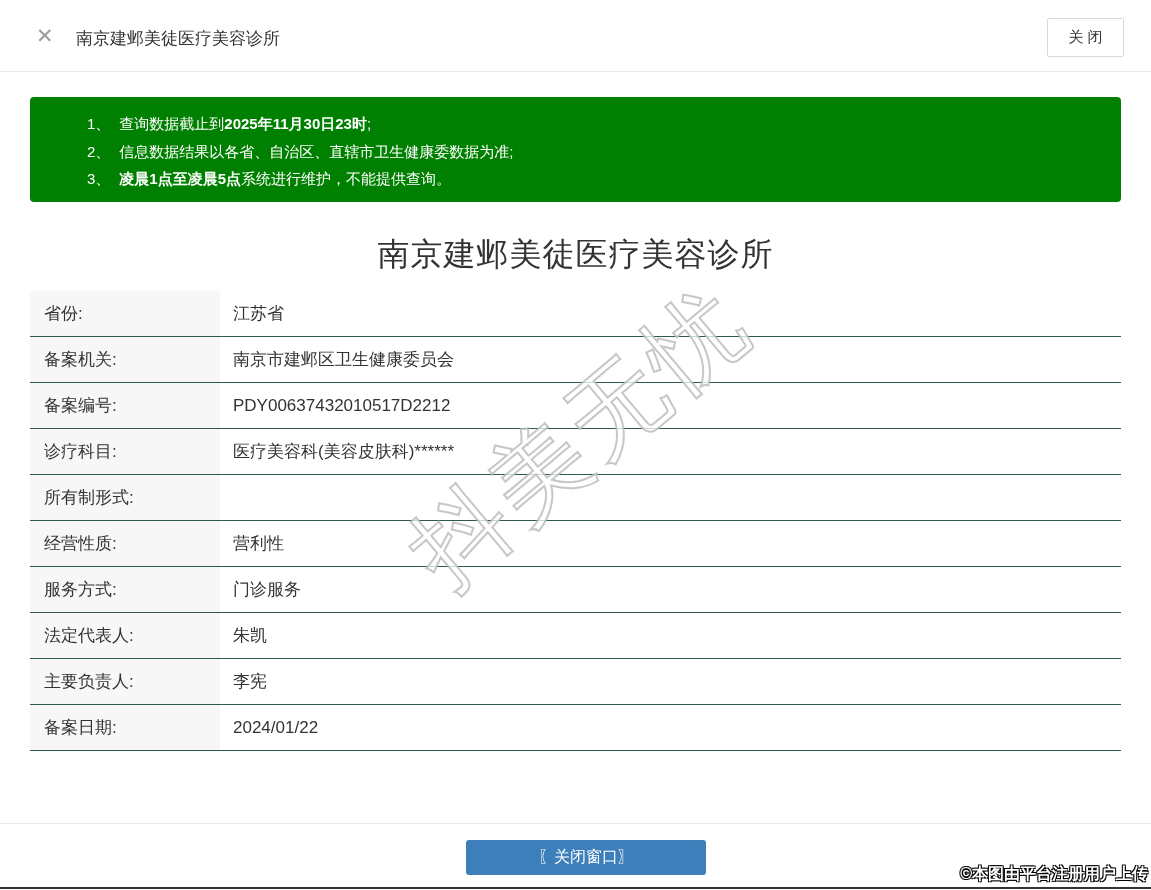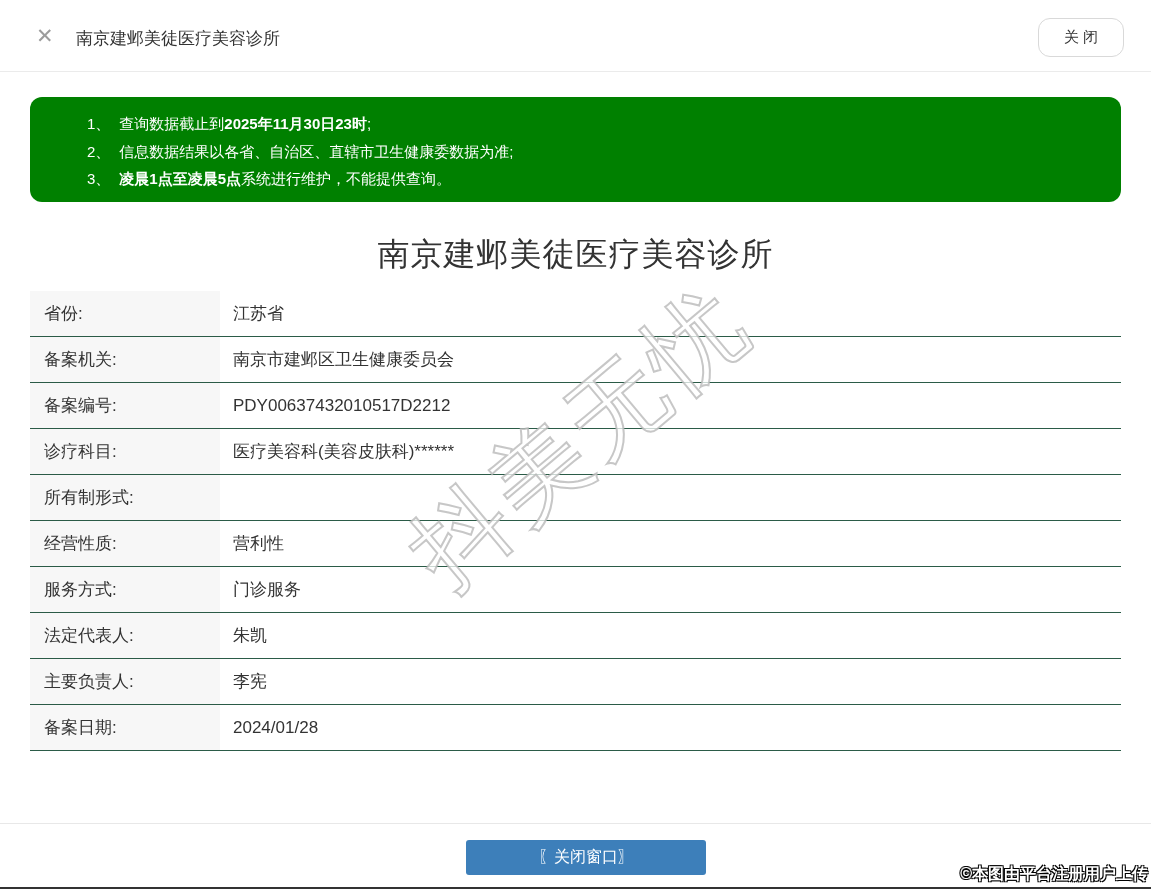--- a/index.html
+++ b/index.html
@@ -21,30 +21,30 @@
   .close-x {
     position: absolute; left: 36px; top: 25px;
     font-size: 21px; color: #9c9c9c; line-height: 21px; cursor: pointer;
   }
   .header-title {
     position: absolute; left: 76px; top: 27px;
     font-size: 17px; color: #333;
   }
   .close-btn {
     position: absolute; right: 27px; top: 18px;
-    width: 86px; height: 39px;
-    background: #fff; border: 1px solid #d9d9d9; border-radius: 12px;
+    width: 77px; height: 39px;
+    background: #fff; border: 1px solid #d9d9d9; border-radius: 2px;
     font-size: 15px; color: #333; cursor: pointer;
     font-family: inherit;
   }
 
   
   .notice {
     position: absolute; left: 30px; top: 97px; width: 1091px; height: 105px;
-    background: #008000; border-radius: 12px;
+    background: #008000; border-radius: 4px;
     padding: 13px 20px 0 57px;
     color: #fff; font-size: 15px;
   }
   .notice-line { line-height: 27.5px; white-space: nowrap; }
   .notice-num { margin-right: 9px; }
   .notice b { font-weight: bold; }
 
   
   .page-title {
     position: absolute; top: 233px; left: 0; width: 100%;
@@ -157,21 +157,21 @@
   <div class="row">
     <div class="cell label">法定代表人:</div>
     <div class="cell value">朱凯</div>
   </div>
   <div class="row">
     <div class="cell label">主要负责人:</div>
     <div class="cell value">李宪</div>
   </div>
   <div class="row">
     <div class="cell label">备案日期:</div>
-    <div class="cell value">2024/01/28</div>
+    <div class="cell value">2024/01/22</div>
   </div>
 </div>
 
 <div class="watermark">抖美无忧</div>
 
 <div class="footer-divider"></div>
 <button class="close-window-btn">〖关闭窗口〗</button>
 <div class="copyright">©本图由平台注册用户上传</div>
 <div class="bottom-edge"></div>
 

